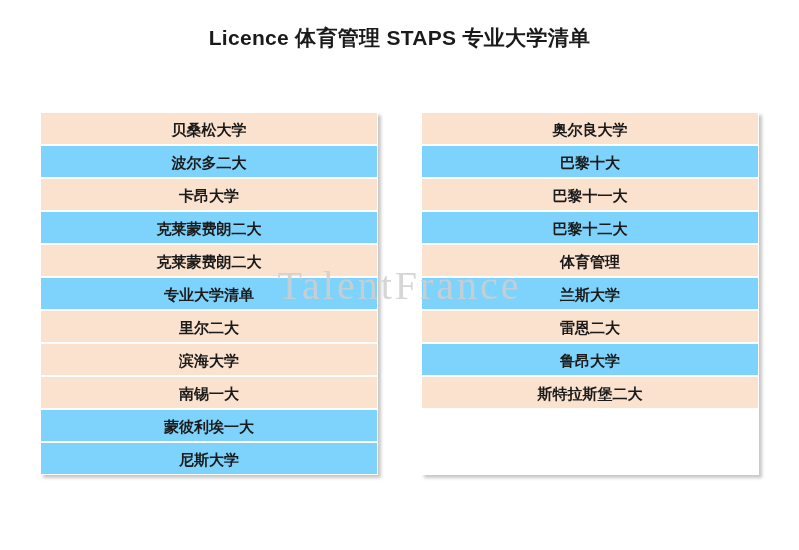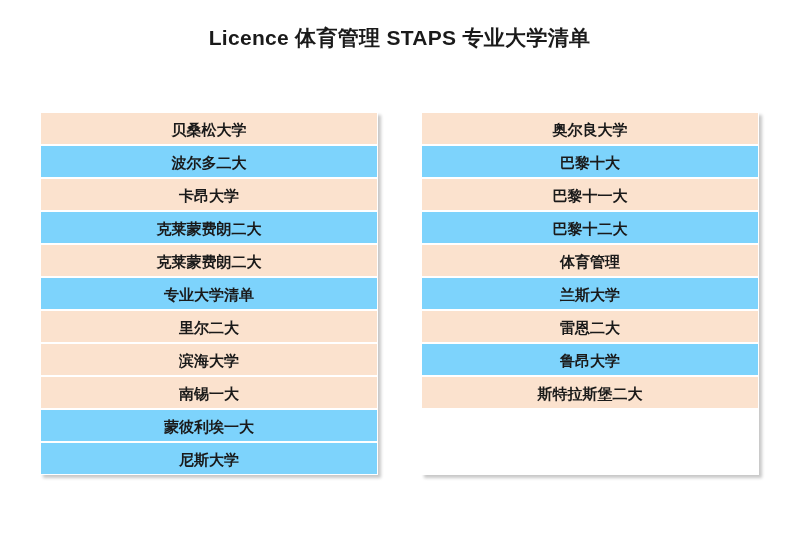--- a/index.html
+++ b/index.html
@@ -102,14 +102,15 @@
       <div class="cell dark">巴黎十二大</div>
       <div class="cell light">体育管理</div>
       <div class="cell dark">兰斯大学</div>
       <div class="cell light">雷恩二大</div>
       <div class="cell dark">鲁昂大学</div>
       <div class="cell light">斯特拉斯堡二大</div>
     </div>
 
   </div>
 
+  <div class="watermark">TalentFrance</div>
 
 </div>
 
 </body></html>

